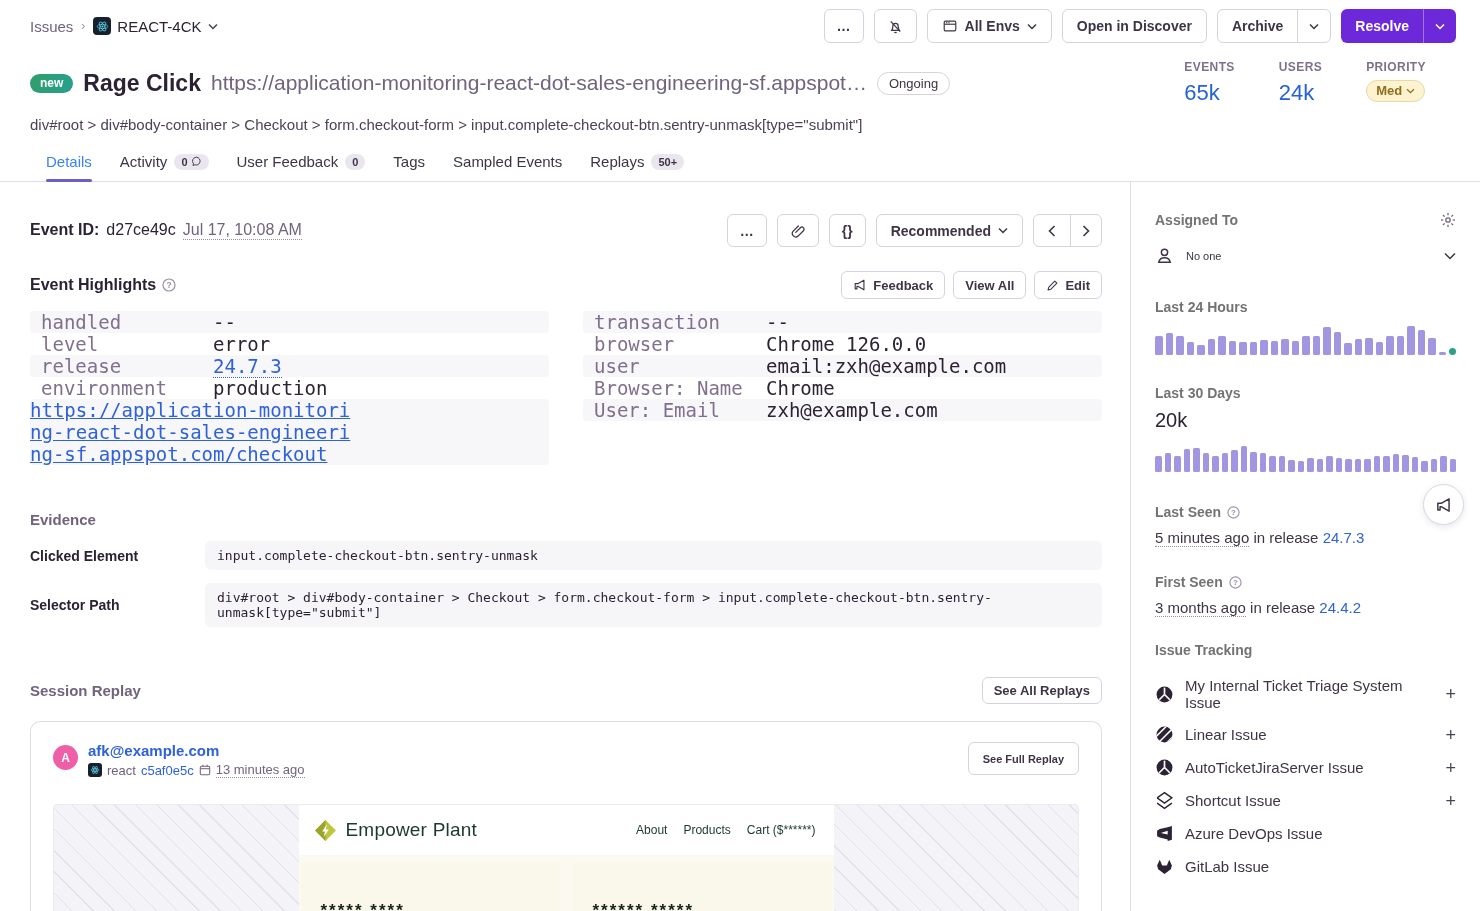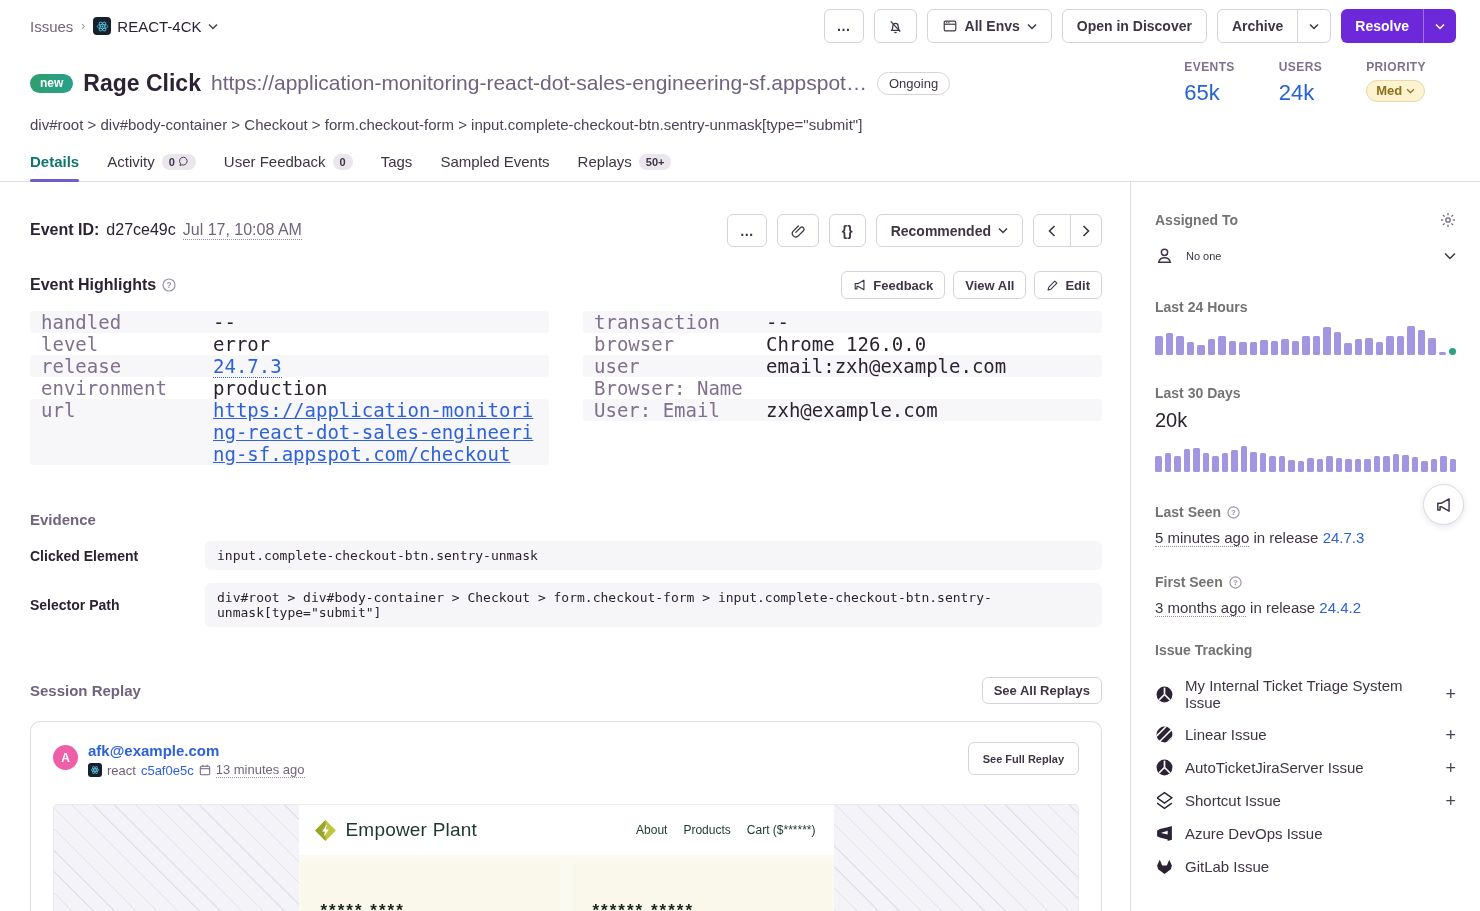--- a/index.html
+++ b/index.html
@@ -35,21 +35,21 @@
   .pill-ongoing { border:1px solid #d8d2de; border-radius:12px; padding:3px 11px; font-size:13px; color:#3e3446; white-space:nowrap; }
   .title-stats { display:flex; gap:44px; padding-right:22px; flex-shrink:0; margin-left:20px; }
   .stat { display:flex; flex-direction:column; gap:6px; align-items:flex-start; }
   .stat-label { font-size:12px; font-weight:700; letter-spacing:.4px; color:#80708f; }
   .stat-value { font-size:22px; color:#2562d4; }
   .pill-priority { background:#fdf3d0; border:1px solid #e8d9a6; color:#8f6f1d; font-size:13px; font-weight:600;
     padding:2px 9px 3px; border-radius:12px; display:inline-flex; align-items:center; gap:4px; cursor:pointer; }
   .culprit { padding:10px 30px 0; font-size:15px; color:#4d4158; }
   .tabs { display:flex; gap:28px; padding:20px 30px 0; border-bottom:1px solid #e0dce5; }
   .tab { display:flex; align-items:center; gap:7px; font-size:15px; color:#3e3446; padding-bottom:11px; cursor:pointer; position:relative; }
-  .tab.active { color:#0f766e; font-weight:700; }
+  .tab.active { color:#3b82f6; font-weight:400;margin-left:16px; }
   .tab.active::after { content:""; position:absolute; left:0; right:0; bottom:-1px; height:3px; background:#6c5fc7; border-radius:2px; }
   .tab-badge { background:#e9e6ee; border-radius:10px; padding:2px 7px; font-size:11px; font-weight:700; color:#3e3446;
     display:inline-flex; align-items:center; gap:3px; }
 
   
   .content { display:flex; height:749px; }
   .main { width:1131px; border-right:1px solid #e0dce5; padding:32px 28px 0 30px; }
   .sidebar { flex:1; padding:30px 24px 0; }
 
   
@@ -335,39 +335,39 @@
           </div>
         <div class="kv-row">
             <div class="kv-key">release</div>
             <div class="kv-val"><span class="kv-link-dotted">24.7.3</span></div>
           </div>
         <div class="kv-row">
             <div class="kv-key">environment</div>
             <div class="kv-val">production</div>
           </div>
         <div class="kv-row">
-            <div class="kv-key">url</div>
             <div class="kv-val"><span class="kv-link">https://application-monitoring-react-dot-sales-engineering-sf.appspot.com/checkout</span></div>
           </div>
       </div>
       <div class="kv-table">
         <div class="kv-row">
             <div class="kv-key">transaction</div>
             <div class="kv-val">--</div>
           </div>
         <div class="kv-row">
             <div class="kv-key">browser</div>
             <div class="kv-val">Chrome 126.0.0</div>
           </div>
         <div class="kv-row">
             <div class="kv-key">user</div>
             <div class="kv-val">email:zxh@example.com</div>
           </div>
         <div class="kv-row">
             <div class="kv-key">Browser: Name</div>
+            <div class="kv-val">Chrome</div>
           </div>
         <div class="kv-row">
             <div class="kv-key">User: Email</div>
             <div class="kv-val">zxh@example.com</div>
           </div>
       </div>
     </div>
 
     <div class="evidence-title">Evidence</div>
     <div class="evidence-row">

